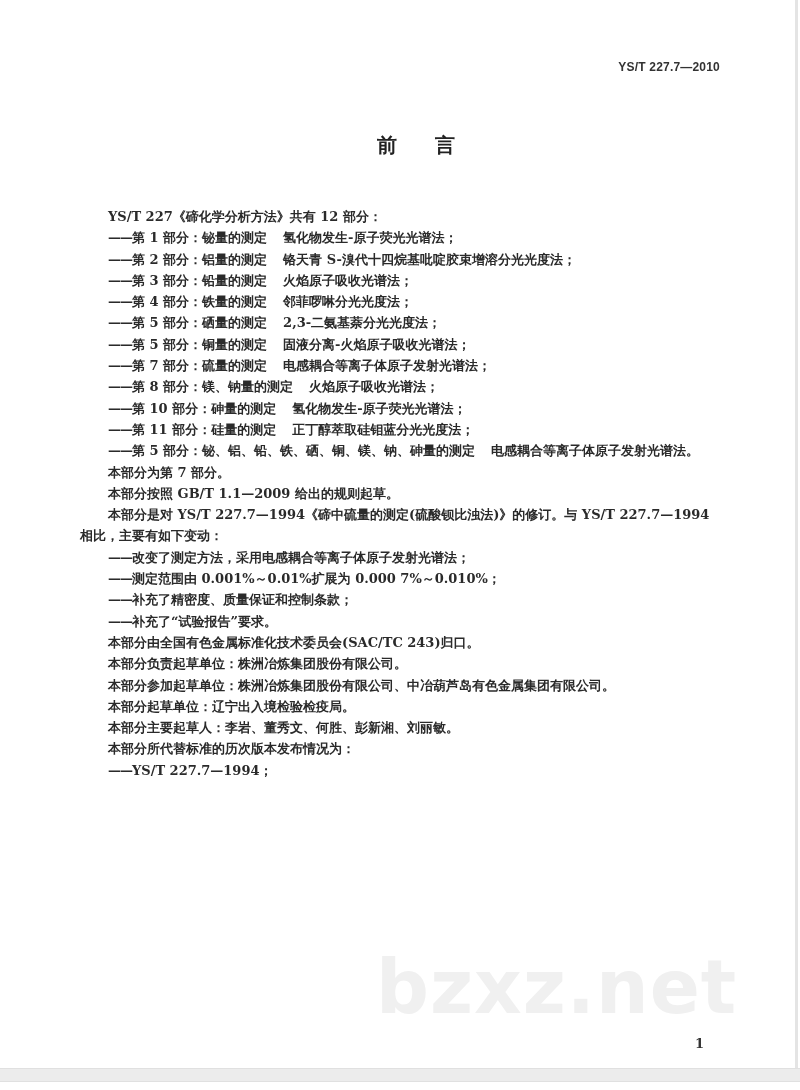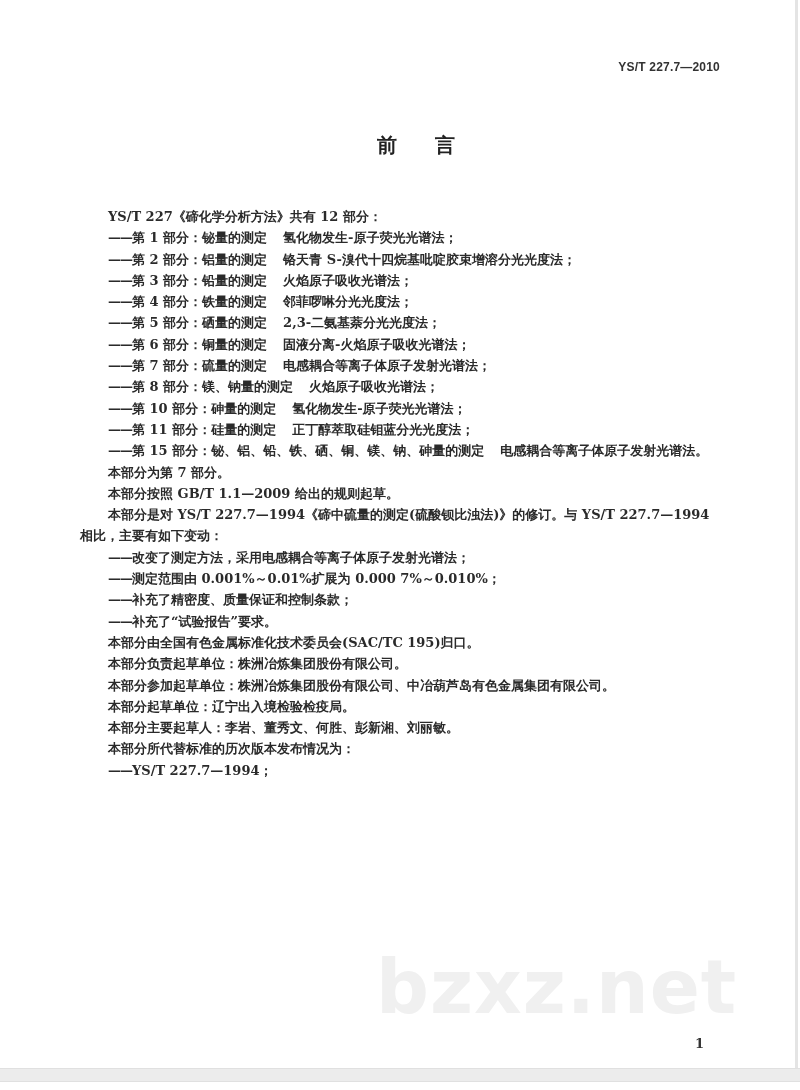--- a/index.html
+++ b/index.html
@@ -34,38 +34,38 @@
 </div>
 
 <div class="body">
   <div class="line ind">YS/T 227《碲化学分析方法》共有 12 部分：</div>
 
   <div class="line ind dash"><span>第 1 部分：铋量的测定</span><span class="sp"></span><span>氢化物发生-原子荧光光谱法；</span></div>
   <div class="line ind dash"><span>第 2 部分：铝量的测定</span><span class="sp"></span><span>铬天青 S-溴代十四烷基吡啶胶束增溶分光光度法；</span></div>
   <div class="line ind dash"><span>第 3 部分：铅量的测定</span><span class="sp"></span><span>火焰原子吸收光谱法；</span></div>
   <div class="line ind dash"><span>第 4 部分：铁量的测定</span><span class="sp"></span><span>邻菲啰啉分光光度法；</span></div>
   <div class="line ind dash"><span>第 5 部分：硒量的测定</span><span class="sp"></span><span>2,3-二氨基萘分光光度法；</span></div>
-  <div class="line ind dash"><span>第 6 部分：铜量的测定</span><span class="sp"></span><span>固液分离-火焰原子吸收光谱法；</span></div>
+  <div class="line ind dash"><span>第 5 部分：铜量的测定</span><span class="sp"></span><span>固液分离-火焰原子吸收光谱法；</span></div>
   <div class="line ind dash"><span>第 7 部分：硫量的测定</span><span class="sp"></span><span>电感耦合等离子体原子发射光谱法；</span></div>
   <div class="line ind dash"><span>第 8 部分：镁、钠量的测定</span><span class="sp"></span><span>火焰原子吸收光谱法；</span></div>
   <div class="line ind dash"><span>第 10 部分：砷量的测定</span><span class="sp"></span><span>氢化物发生-原子荧光光谱法；</span></div>
   <div class="line ind dash"><span>第 11 部分：硅量的测定</span><span class="sp"></span><span>正丁醇萃取硅钼蓝分光光度法；</span></div>
-  <div class="line ind dash"><span>第 15 部分：铋、铝、铅、铁、硒、铜、镁、钠、砷量的测定</span><span class="sp"></span><span>电感耦合等离子体原子发射光谱法。</span></div>
+  <div class="line ind dash"><span>第 5 部分：铋、铝、铅、铁、硒、铜、镁、钠、砷量的测定</span><span class="sp"></span><span>电感耦合等离子体原子发射光谱法。</span></div>
 
   <div class="line ind">本部分为第 7 部分。</div>
   <div class="line ind">本部分按照 GB/T 1.1—2009 给出的规则起草。</div>
   <div class="line ind">本部分是对 YS/T 227.7—1994《碲中硫量的测定(硫酸钡比浊法)》的修订。与 YS/T 227.7—1994</div>
   <div class="line">相比，主要有如下变动：</div>
 
   <div class="line ind dash">改变了测定方法，采用电感耦合等离子体原子发射光谱法；</div>
   <div class="line ind dash">测定范围由 0.001%～0.01%扩展为 0.000 7%～0.010%；</div>
   <div class="line ind dash">补充了精密度、质量保证和控制条款；</div>
   <div class="line ind dash">补充了“试验报告”要求。</div>
 
-  <div class="line ind">本部分由全国有色金属标准化技术委员会(SAC/TC 195)归口。</div>
+  <div class="line ind">本部分由全国有色金属标准化技术委员会(SAC/TC 243)归口。</div>
   <div class="line ind">本部分负责起草单位：株洲冶炼集团股份有限公司。</div>
   <div class="line ind">本部分参加起草单位：株洲冶炼集团股份有限公司、中冶葫芦岛有色金属集团有限公司。</div>
   <div class="line ind">本部分起草单位：辽宁出入境检验检疫局。</div>
   <div class="line ind">本部分主要起草人：李岩、董秀文、何胜、彭新湘、刘丽敏。</div>
   <div class="line ind">本部分所代替标准的历次版本发布情况为：</div>
   <div class="line ind dash">YS/T 227.7—1994；</div>
 </div>
 
 <div class="watermark">bzxz.net</div>
 <div class="page-num">1</div>

